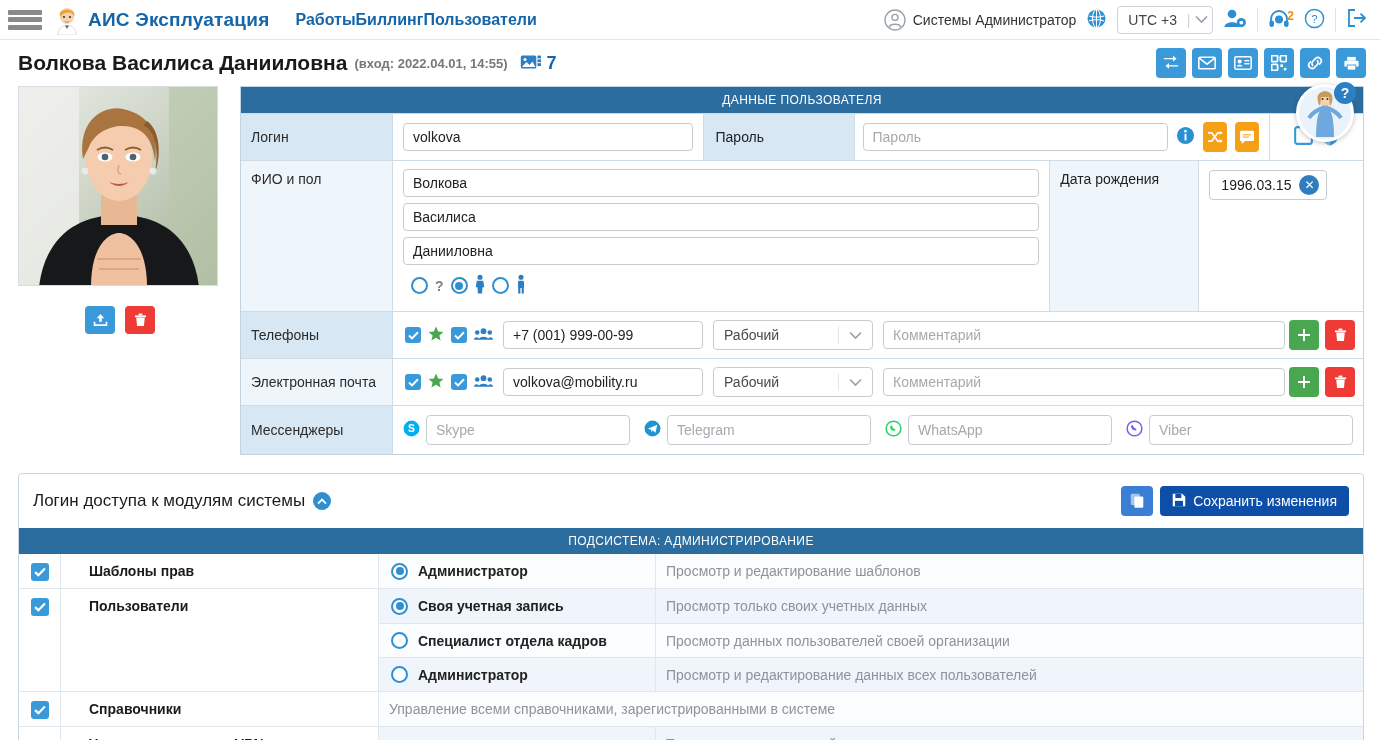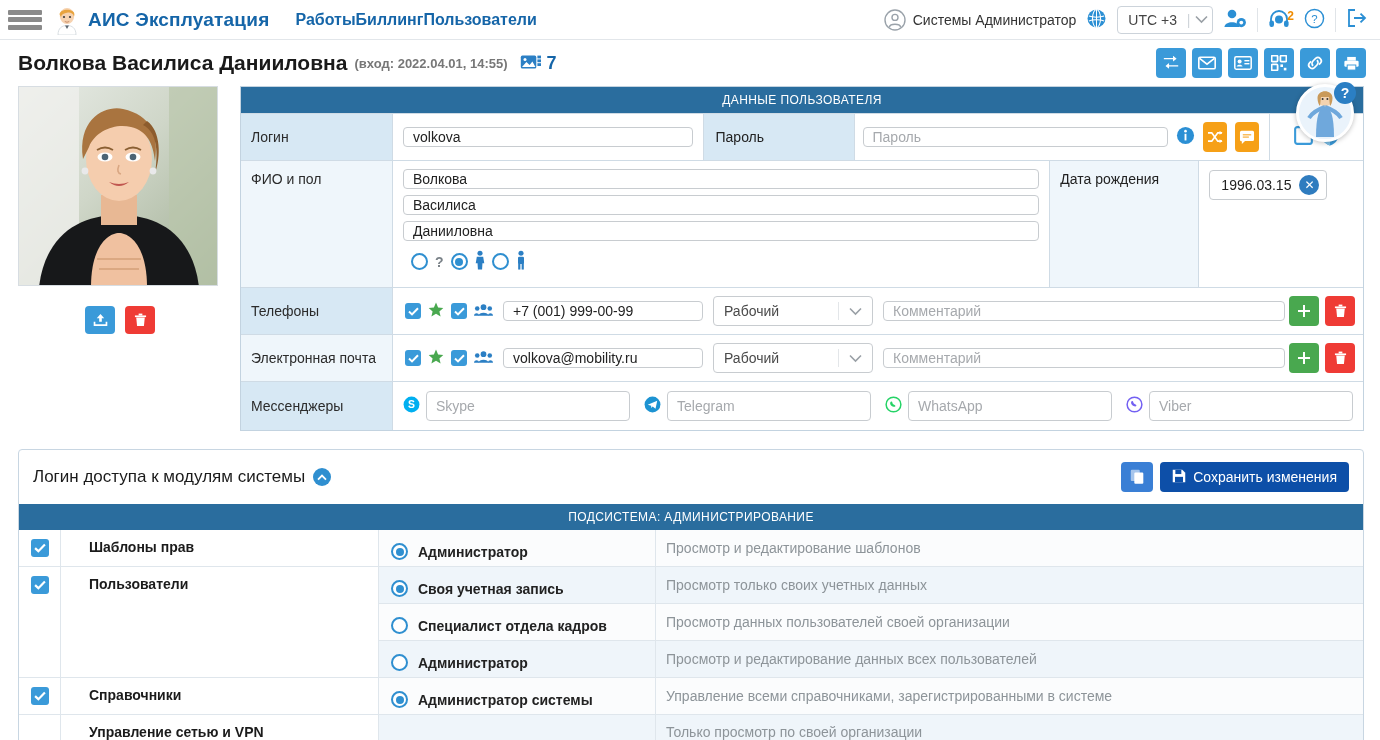--- a/index.html
+++ b/index.html
@@ -102,21 +102,21 @@
   .row:first-of-type { border-top: none; }
   .lbl {
     width: 152px; flex: 0 0 152px; padding: 10px 16px 0 10px; font-size: 14px;
     color: #2b2b2b; border-right: 1px solid #cfdbe5;
   }
   .lbl.shaded { background: #d7e8f4; }
   .lbl.light  { background: #eff6fb; }
   .cellwrap { flex: 1 1 auto; display: flex; background: #fff; }
   .field { flex: 1 1 auto; padding: 8px 10px; }
   input.txt {
-    width: 100%; height: 20px; border: 1px solid #c8ccd0; border-radius: 4px;
+    width: 100%; height: 28px; border: 1px solid #c8ccd0; border-radius: 4px;
     padding: 0 9px; font-size: 14px; font-family: inherit; color: #222;
     background: #fff; outline: none;
   }
   input.txt::placeholder { color: #a6a9ad; }
 
   
   .row-login .cellwrap { align-items: center; }
   .pwd-label {
     width: 152px; flex: 0 0 152px; padding: 0 0 0 12px; font-size: 14px;
     background: #d7e8f4; border-left: 1px solid #cfdbe5; border-right: 1px solid #cfdbe5;
@@ -211,21 +211,21 @@
   .perm-row:first-of-type { border-top: none; }
   .p-check { width: 42px; flex: 0 0 42px; display: flex; align-items: flex-start;
              justify-content: center; padding-top: 9px; border-right: 1px solid #dfe6ec; }
   .p-check .cb { width: 18px; height: 18px; }
   .p-module { width: 318px; flex: 0 0 318px; padding: 9px 0 9px 28px; font-weight: bold;
               font-size: 14px; color: #1b1b1b; border-right: 1px solid #dfe6ec; }
   .p-roles { flex: 1 1 auto; }
   .role-line { display: flex; border-top: 1px solid #dfe6ec; min-height: 34px; }
   .role-line:first-child { border-top: none; }
   .role-name { width: 277px; flex: 0 0 277px; display: flex; align-items: center; gap: 10px;
-               padding: 13px 0 6px 12px; font-weight: bold; font-size: 14px;
+               padding: 6px 0 6px 12px; font-weight: bold; font-size: 14px;
                border-right: 1px solid #dfe6ec; }
   .role-desc { flex: 1 1 auto; display: flex; align-items: center; padding: 6px 0 6px 10px;
                color: #8d9499; font-size: 14px; }
   .radio { width: 17px; height: 17px; border-radius: 50%; border: 2px solid #2f8fd0;
            background: #fff; display: flex; align-items: center; justify-content: center;
            flex: 0 0 auto; cursor: pointer; }
   .radio.on::after { content: ""; width: 8px; height: 8px; border-radius: 50%; background: #2f8fd0; }
   .alt-a { background: #fbfcfd; }
   .alt-b { background: #eff5fa; }
 </style>
@@ -808,24 +808,20 @@
         <div class="p-check">
           <span class="cb">
             <svg width="12" height="10" viewBox="0 0 11 9">
               <path d="M1 4.6 L4 7.4 L10 1.2" stroke="#fff" stroke-width="2" fill="none"></path>
             </svg>
           </span>
         </div>
         <div class="p-module">Справочники</div>
         <div class="p-roles">
           <div class="role-line alt-a">
-            <div class="role-name">
-              <span class="radio on"></span>
-              <span>Администратор системы</span>
-            </div>
             <div class="role-desc">Управление всеми справочниками, зарегистрированными в системе</div>
           </div>
         </div>
       </div>
       <div class="perm-row">
         <div class="p-check"></div>
         <div class="p-module">Управление сетью и VPN</div>
         <div class="p-roles">
           <div class="role-line alt-b">
             <div class="role-name"></div>

